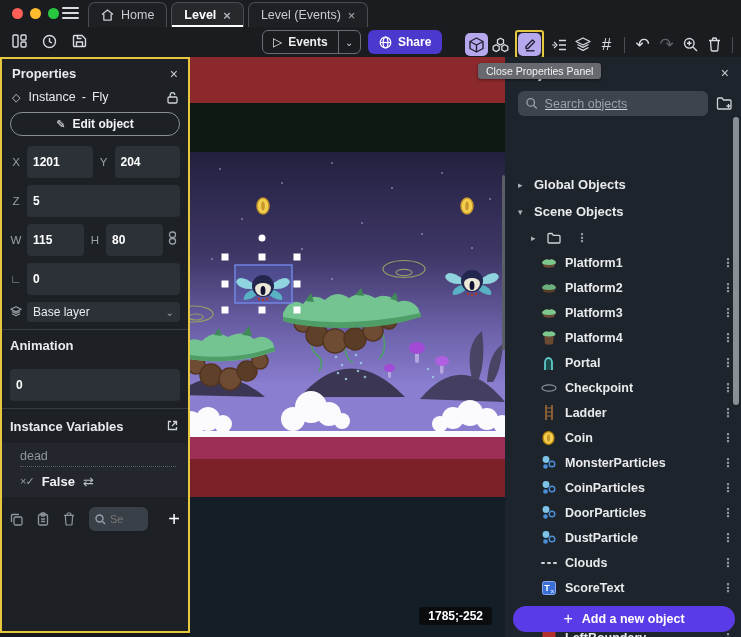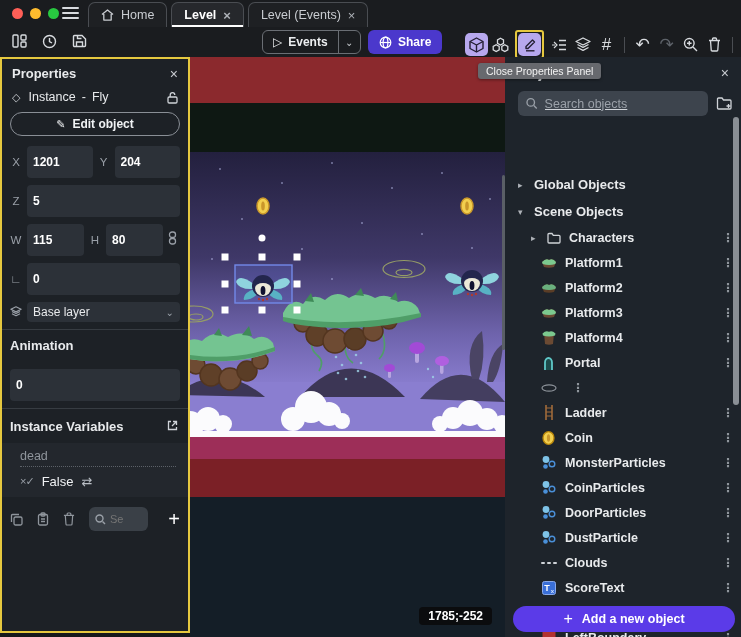--- a/index.html
+++ b/index.html
@@ -70,21 +70,21 @@
   .layer-select { height:20px; background:#2c3138; border-radius:4px; flex:1; display:flex;
     align-items:center; justify-content:space-between; padding:0 6px; font-size:12px; cursor:pointer; }
   .layer-caret { color:#9aa0a8; font-size:10px; }
   .pdivider { height:1px; background:#373c42; margin:4px 0 8px 0; }
   .sec-title { font-size:13px; font-weight:bold; padding:0 8px; margin-bottom:16px; }
   .vars-head { display:flex; align-items:center; justify-content:space-between; padding:0 10px 0 8px; margin-bottom:8px; }
   .var-block { background:#23272d; padding:6px 0 6px 0; }
   .var-name { color:#8f959c; font-size:12.5px; margin:0 12px 2px 18px; border-bottom:1px dotted #5c6168; padding-bottom:3px; }
   .var-val { display:flex; align-items:center; gap:8px; padding:5px 12px 2px 18px; }
   .bool-ic { color:#9aa0a8; font-size:11px; letter-spacing:-1px; }
-  .var-false { font-size:13px; color:#f0f2f4; }
+  .var-false { font-size:13px; color:#f0f2f4;font-weight:bold; }
   .swap-ic { color:#b9bec5; font-size:13px; }
   .vars-footer { display:flex; align-items:center; gap:14px; padding:10px 8px 0 8px; }
   .gico { color:#8f959c; display:flex; align-items:center; cursor:pointer; }
   .var-search { height:24px; width:64px; background:#3a4047; border-radius:6px; display:flex;
     align-items:center; gap:4px; padding:0 6px; color:#9aa0a8; overflow:hidden; }
   .var-search input { background:transparent; border:none; width:30px; color:#cfd3d8; font-size:11px;
     font-family:"Liberation Sans",sans-serif; outline:none; }
   .plus-btn { color:#fff; font-size:20px; font-weight:normal; margin-left:6px; cursor:pointer; }
 
   
@@ -596,21 +596,20 @@
       </div>
       <div class="grp-row">
         <span class="chev">▾</span>
         <span>Scene Objects</span>
       </div>
       <div class="folder-row">
         <span class="chev">▸</span>
         <svg width="14" height="12" viewBox="0 0 14 12">
           <path d="M1 2.5 a1 1 0 0 1 1-1 H5 l1.3 1.8 H12 a1 1 0 0 1 1 1 V10 a1 1 0 0 1 -1 1 H2 a1 1 0 0 1 -1-1 Z" fill="none" stroke="#cfd3d8" stroke-width="1.3"></path>
           </svg>
-        <span class="obj-label">Characters</span>
         <span class="folder-menu">⋮</span>
       </div>
       <div id="object-list">
           <div class="obj-row">
             <span class="obj-icon">
               <svg width="16" height="10" viewBox="0 0 16 10">
                 <path d="M1 4 Q5 0 8 2 Q12 0 15 4 L13 9 Q8 10.5 3 9 Z" fill="#6b4a33"></path>
                 <path d="M1 4 Q5 0 8 2 Q12 0 15 4 L14.3 6 Q8 8 1.7 6 Z" fill="#7cc98f"></path>
               </svg>
             </span>
@@ -655,20 +654,21 @@
             </span>
             <span class="obj-label">Portal</span>
             <span class="obj-menu">⋮</span>
           </div>
           <div class="obj-row">
             <span class="obj-icon">
               <svg width="16" height="8" viewBox="0 0 16 8">
                 <ellipse cx="8" cy="4" rx="7" ry="3.2" fill="none" stroke="#8b9198" stroke-width="1.2"></ellipse>
               </svg>
             </span>
+            <span class="obj-label">Checkpoint</span>
             <span class="obj-menu">⋮</span>
           </div>
           <div class="obj-row">
             <span class="obj-icon">
               <svg width="10" height="15" viewBox="0 0 10 15">
                 <g stroke="#a06a3a" stroke-width="1.6">
                   <path d="M2 0 V15 M8 0 V15"></path>
                   <path d="M2 3 H8 M2 7 H8 M2 11 H8" stroke-width="1.2"></path>
                 </g>
               </svg>

